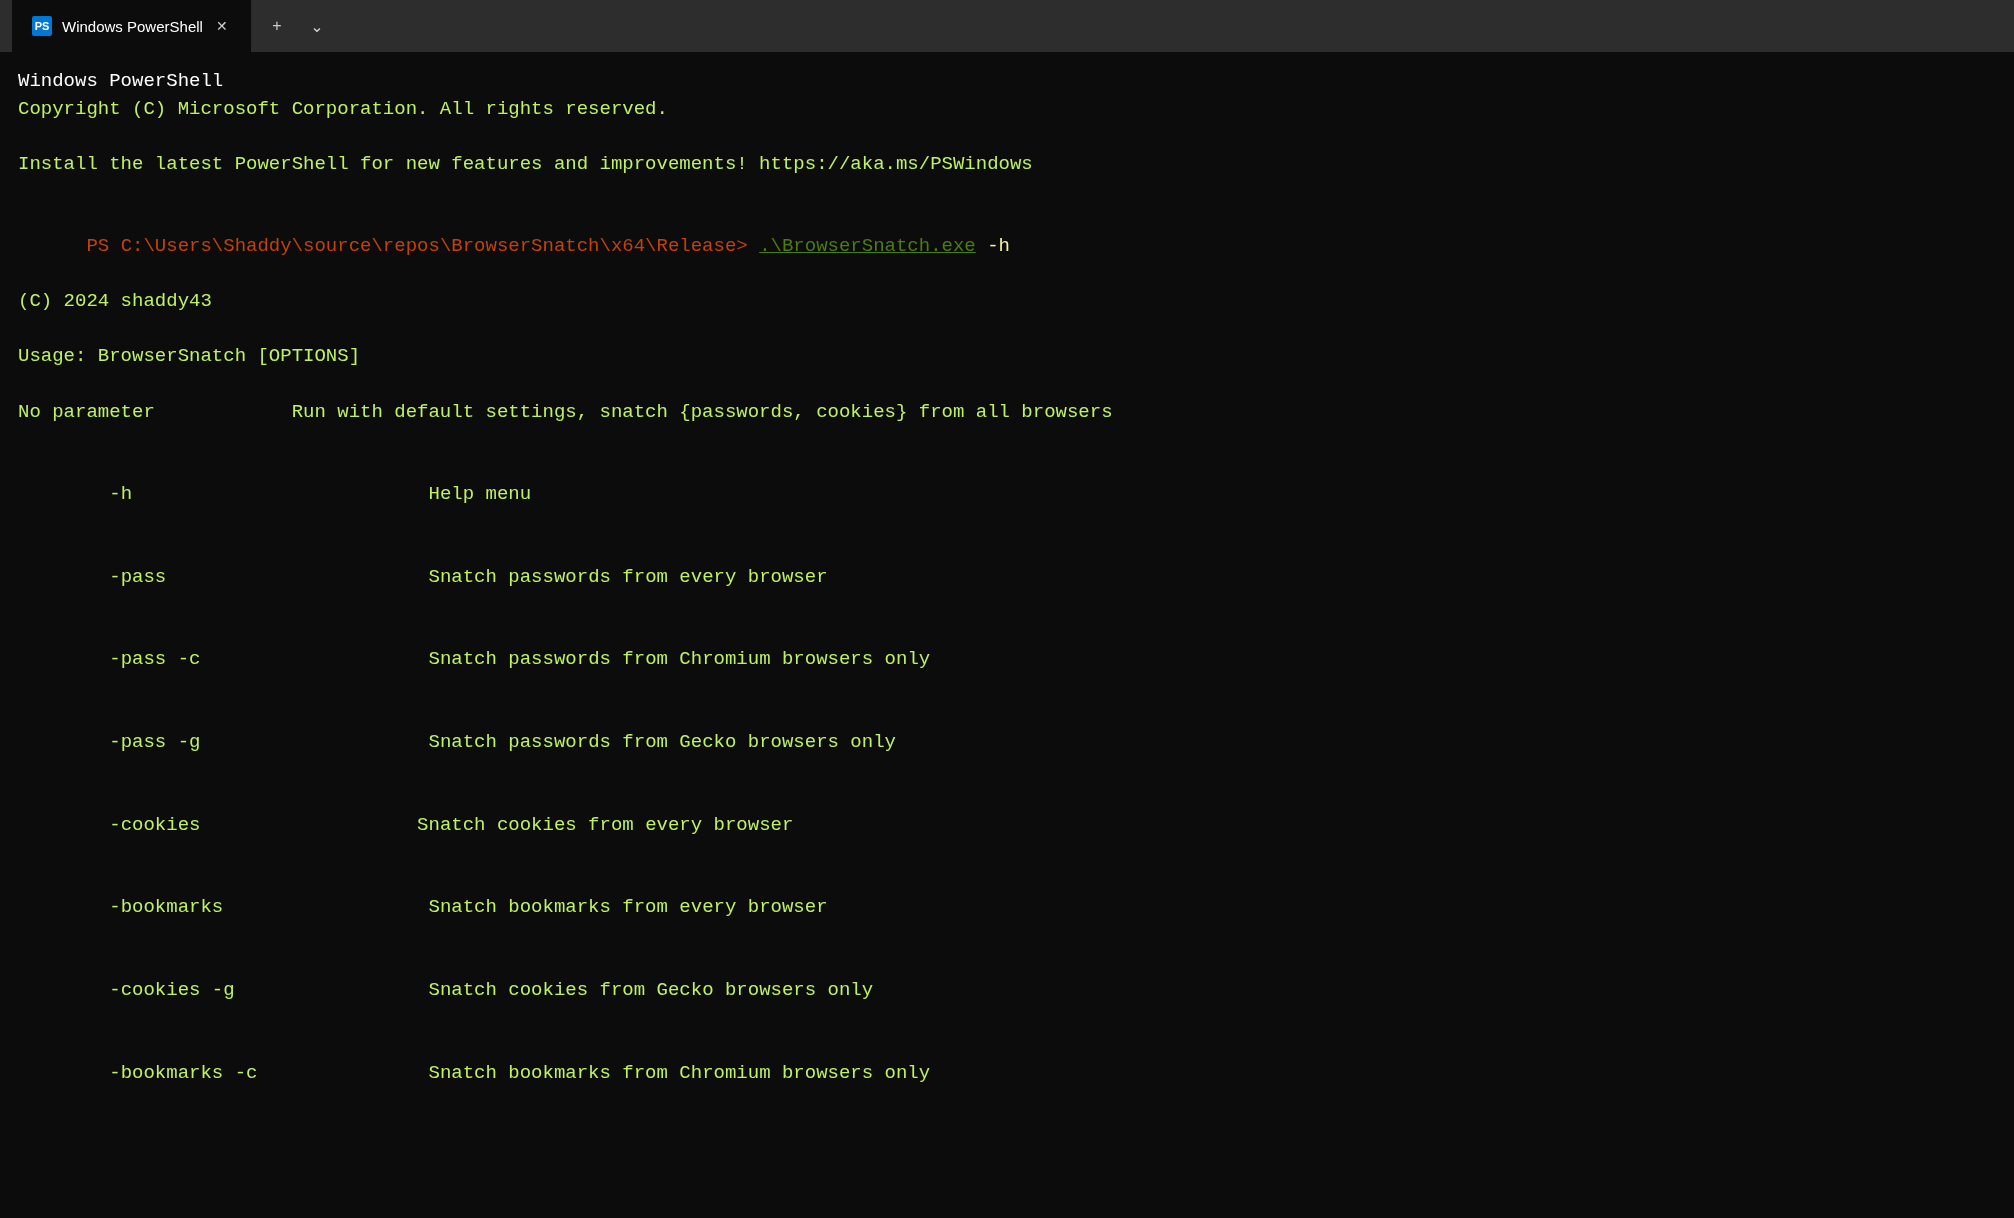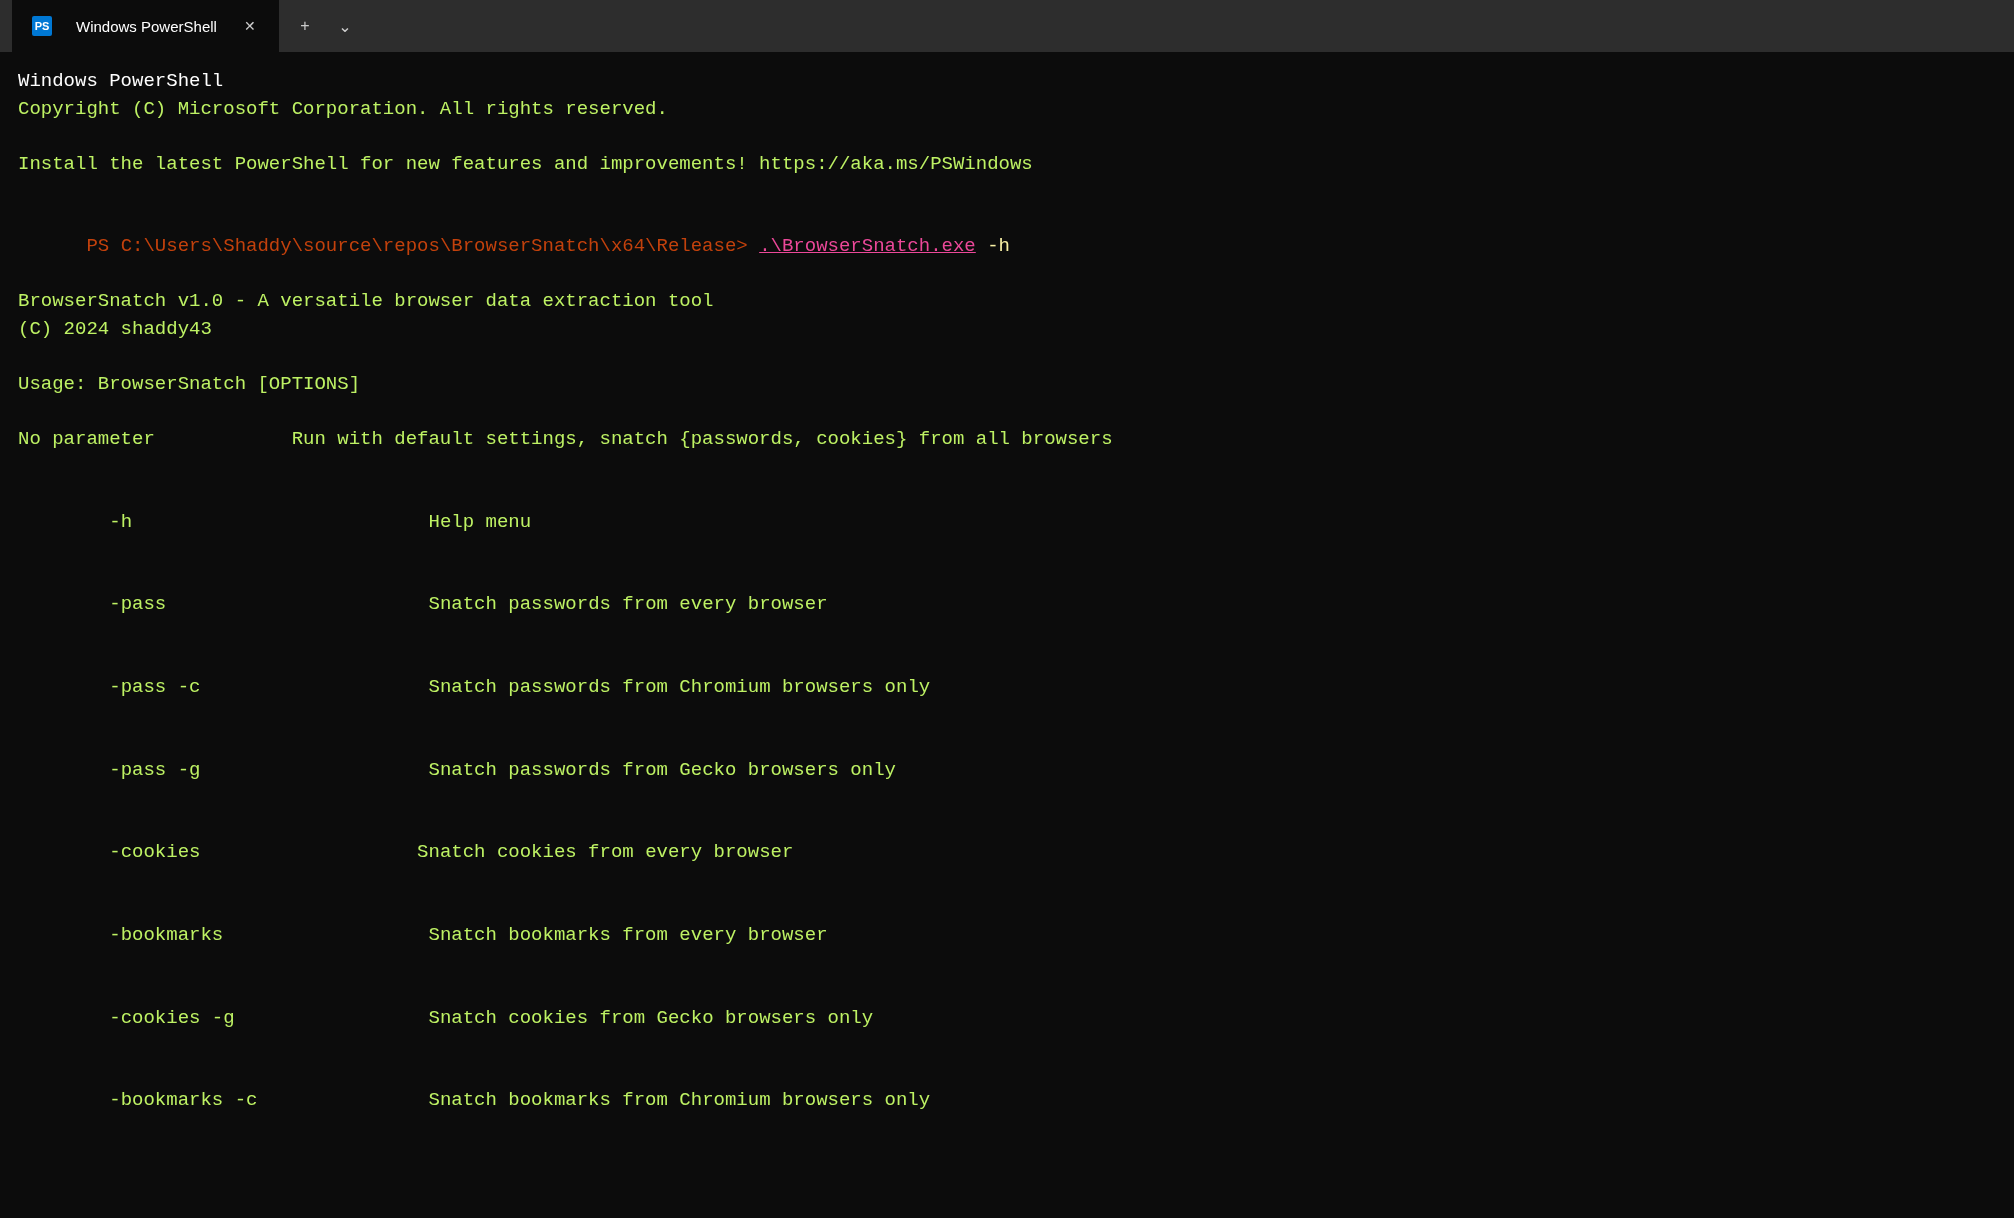--- a/index.html
+++ b/index.html
@@ -32,21 +32,21 @@
       padding: 0 0 0 12px;
       flex-shrink: 0;
     }
 
     .tab-active {
       background: #0c0c0c;
       height: 52px;
       display: flex;
       align-items: center;
       padding: 0 20px;
-      gap: 24px;
+      gap: 10px;
       color: #ffffff;
       font-family: 'Segoe UI', Arial, sans-serif;
       font-size: 15px;
       min-width: 220px;
       position: relative;
     }
 
     .tab-close {
       width: 18px;
       height: 18px;
@@ -122,21 +122,21 @@
     .text-gray {
       color: #bef264;
     }
 
     .prompt-path {
       color: #c2410c;
       margin-top: 40px;
     }
 
     .prompt-exe {
-      color: #ec4899;
+      color: #4d7c0f;
       text-decoration: underline;
     }
 
     .prompt-flag {
       color: #f9f1a5;
     }
 
     @keyframes blink {
       0%, 100% { opacity: 1; }
       50% { opacity: 0; }
@@ -169,21 +169,20 @@
 
   <div class="terminal-body">
     <span class="line text-white">Windows PowerShell</span>
     <span class="line text-gray">Copyright (C) Microsoft Corporation. All rights reserved.</span>
     <span class="line-empty"></span>
     <span class="line text-gray">Install the latest PowerShell for new features and improvements! https://aka.ms/PSWindows</span>
     <span class="line-empty"></span>
     <span class="line">
       <span class="prompt-path">PS C:\Users\Shaddy\source\repos\BrowserSnatch\x64\Release&gt; </span><span class="prompt-exe">.\BrowserSnatch.exe</span><span class="prompt-flag"> -h</span>
     </span>
-    <span class="line text-gray">BrowserSnatch v1.0 - A versatile browser data extraction tool</span>
     <span class="line text-gray">(C) 2024 shaddy43</span>
     <span class="line-empty"></span>
     <span class="line text-gray">Usage: BrowserSnatch [OPTIONS]</span>
     <span class="line-empty"></span>
     <span class="line text-gray">No parameter            Run with default settings, snatch {passwords, cookies} from all browsers</span>
     <span class="line-empty"></span>
     <span class="line">
       <span class="text-gray">  -h</span><span class="text-gray">                          </span><span class="text-gray">Help menu</span>
     </span>
     <span class="line">

